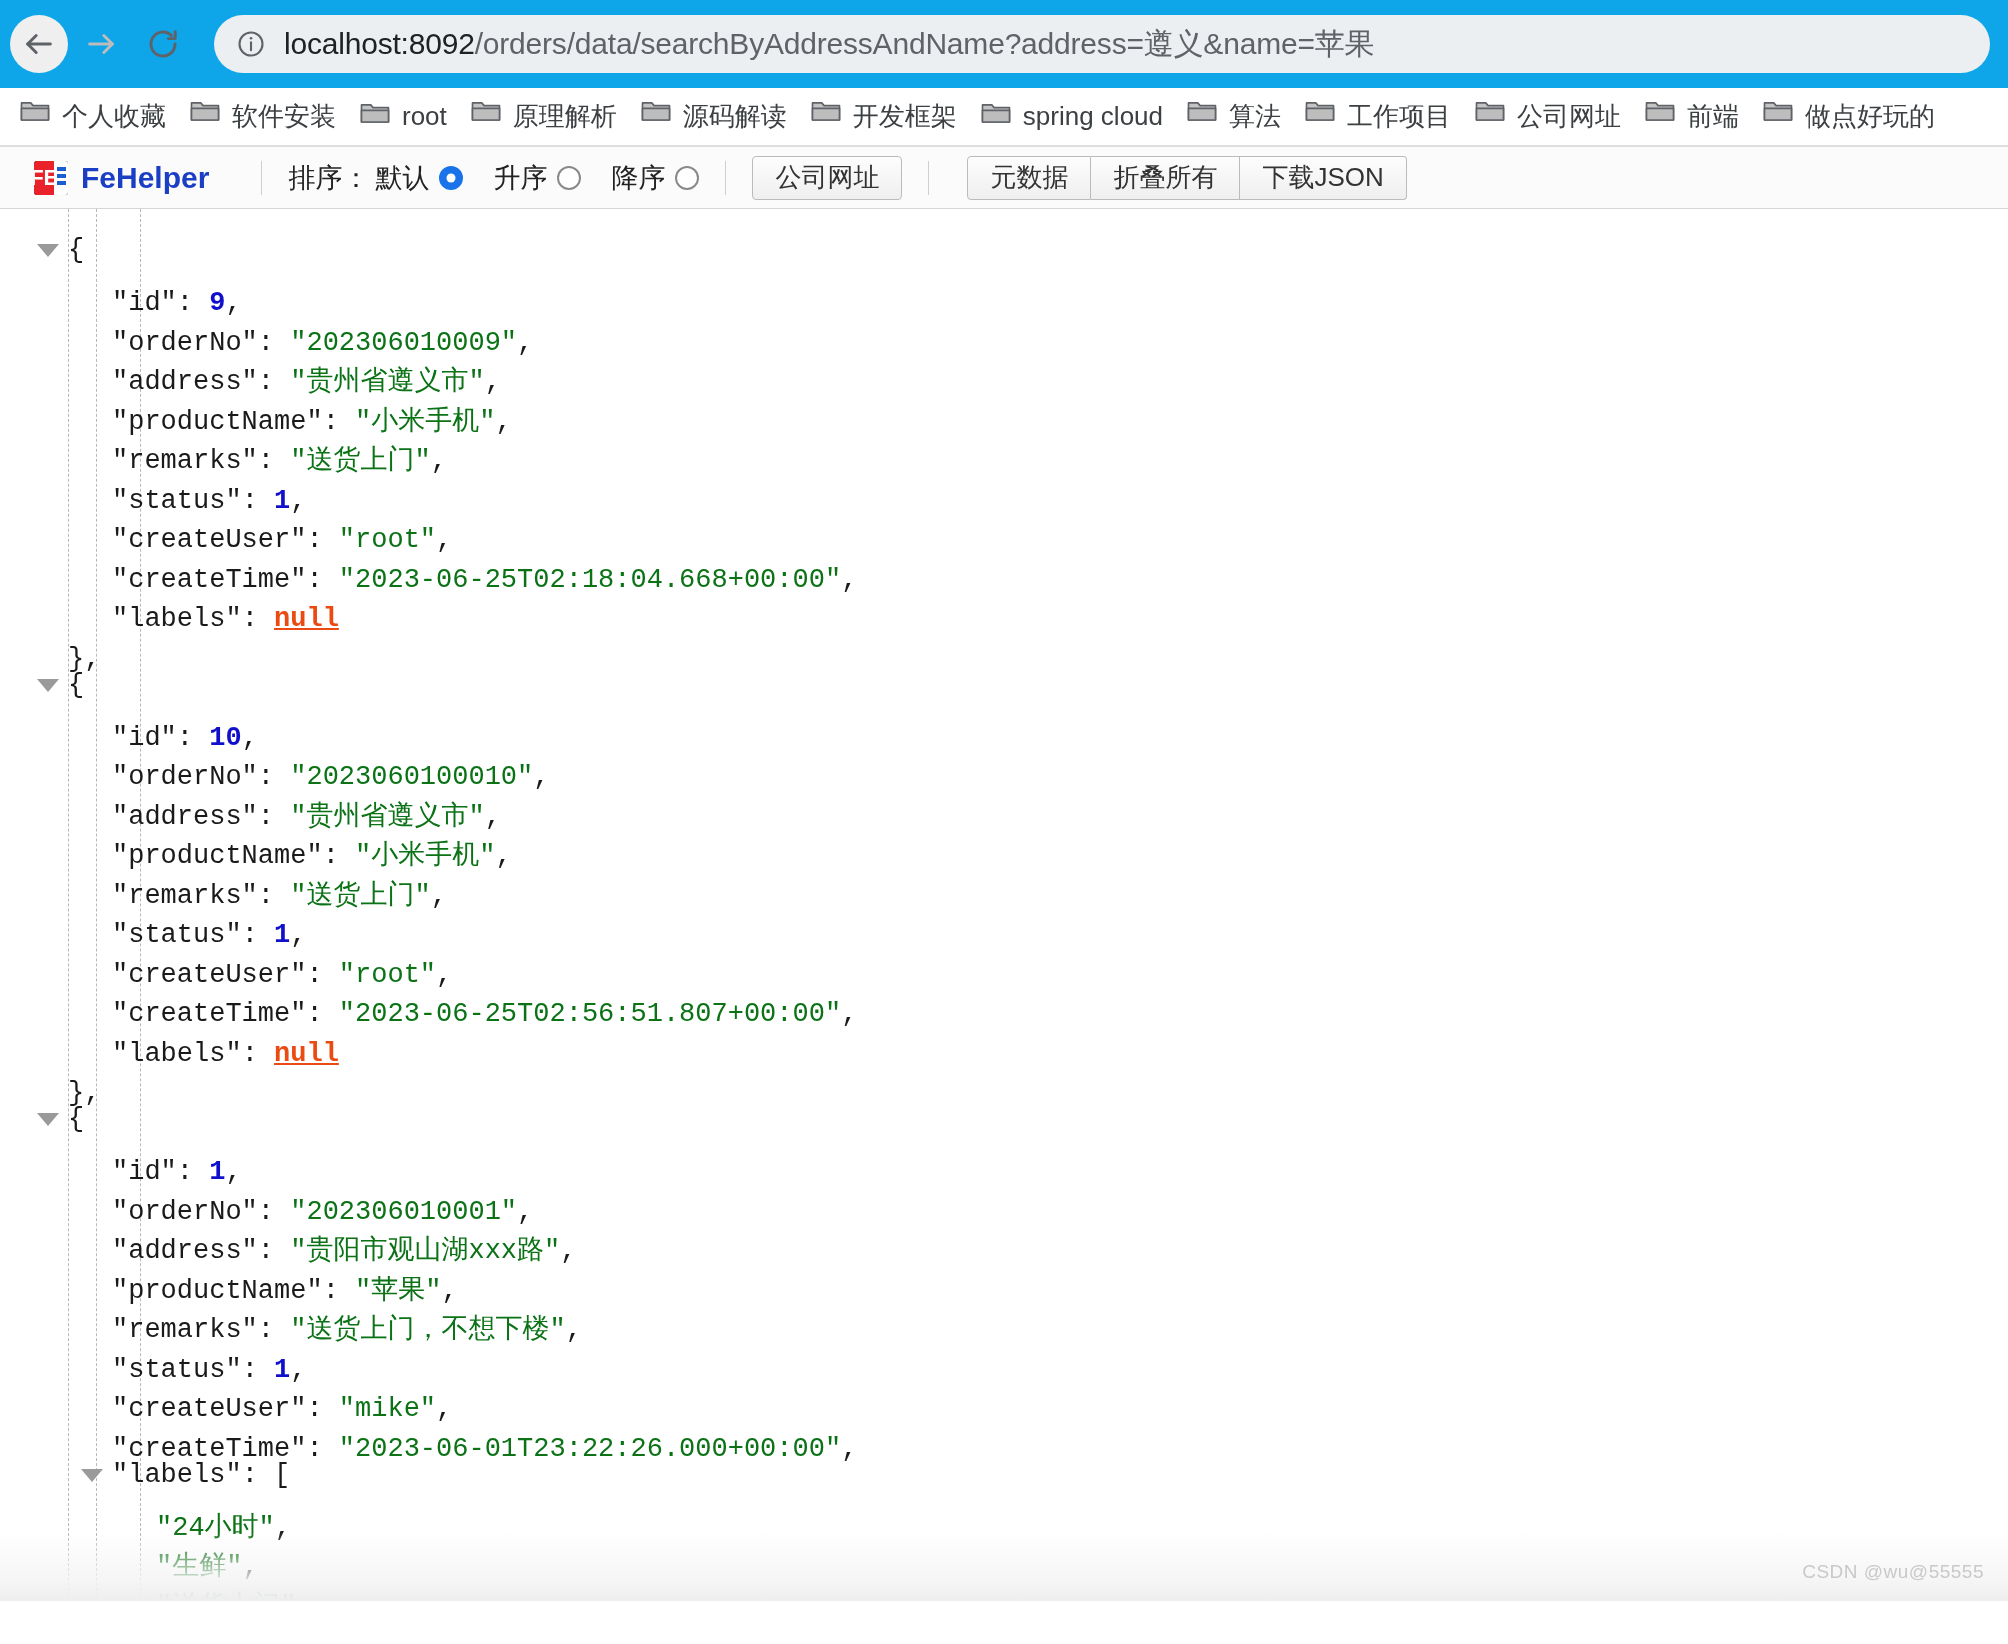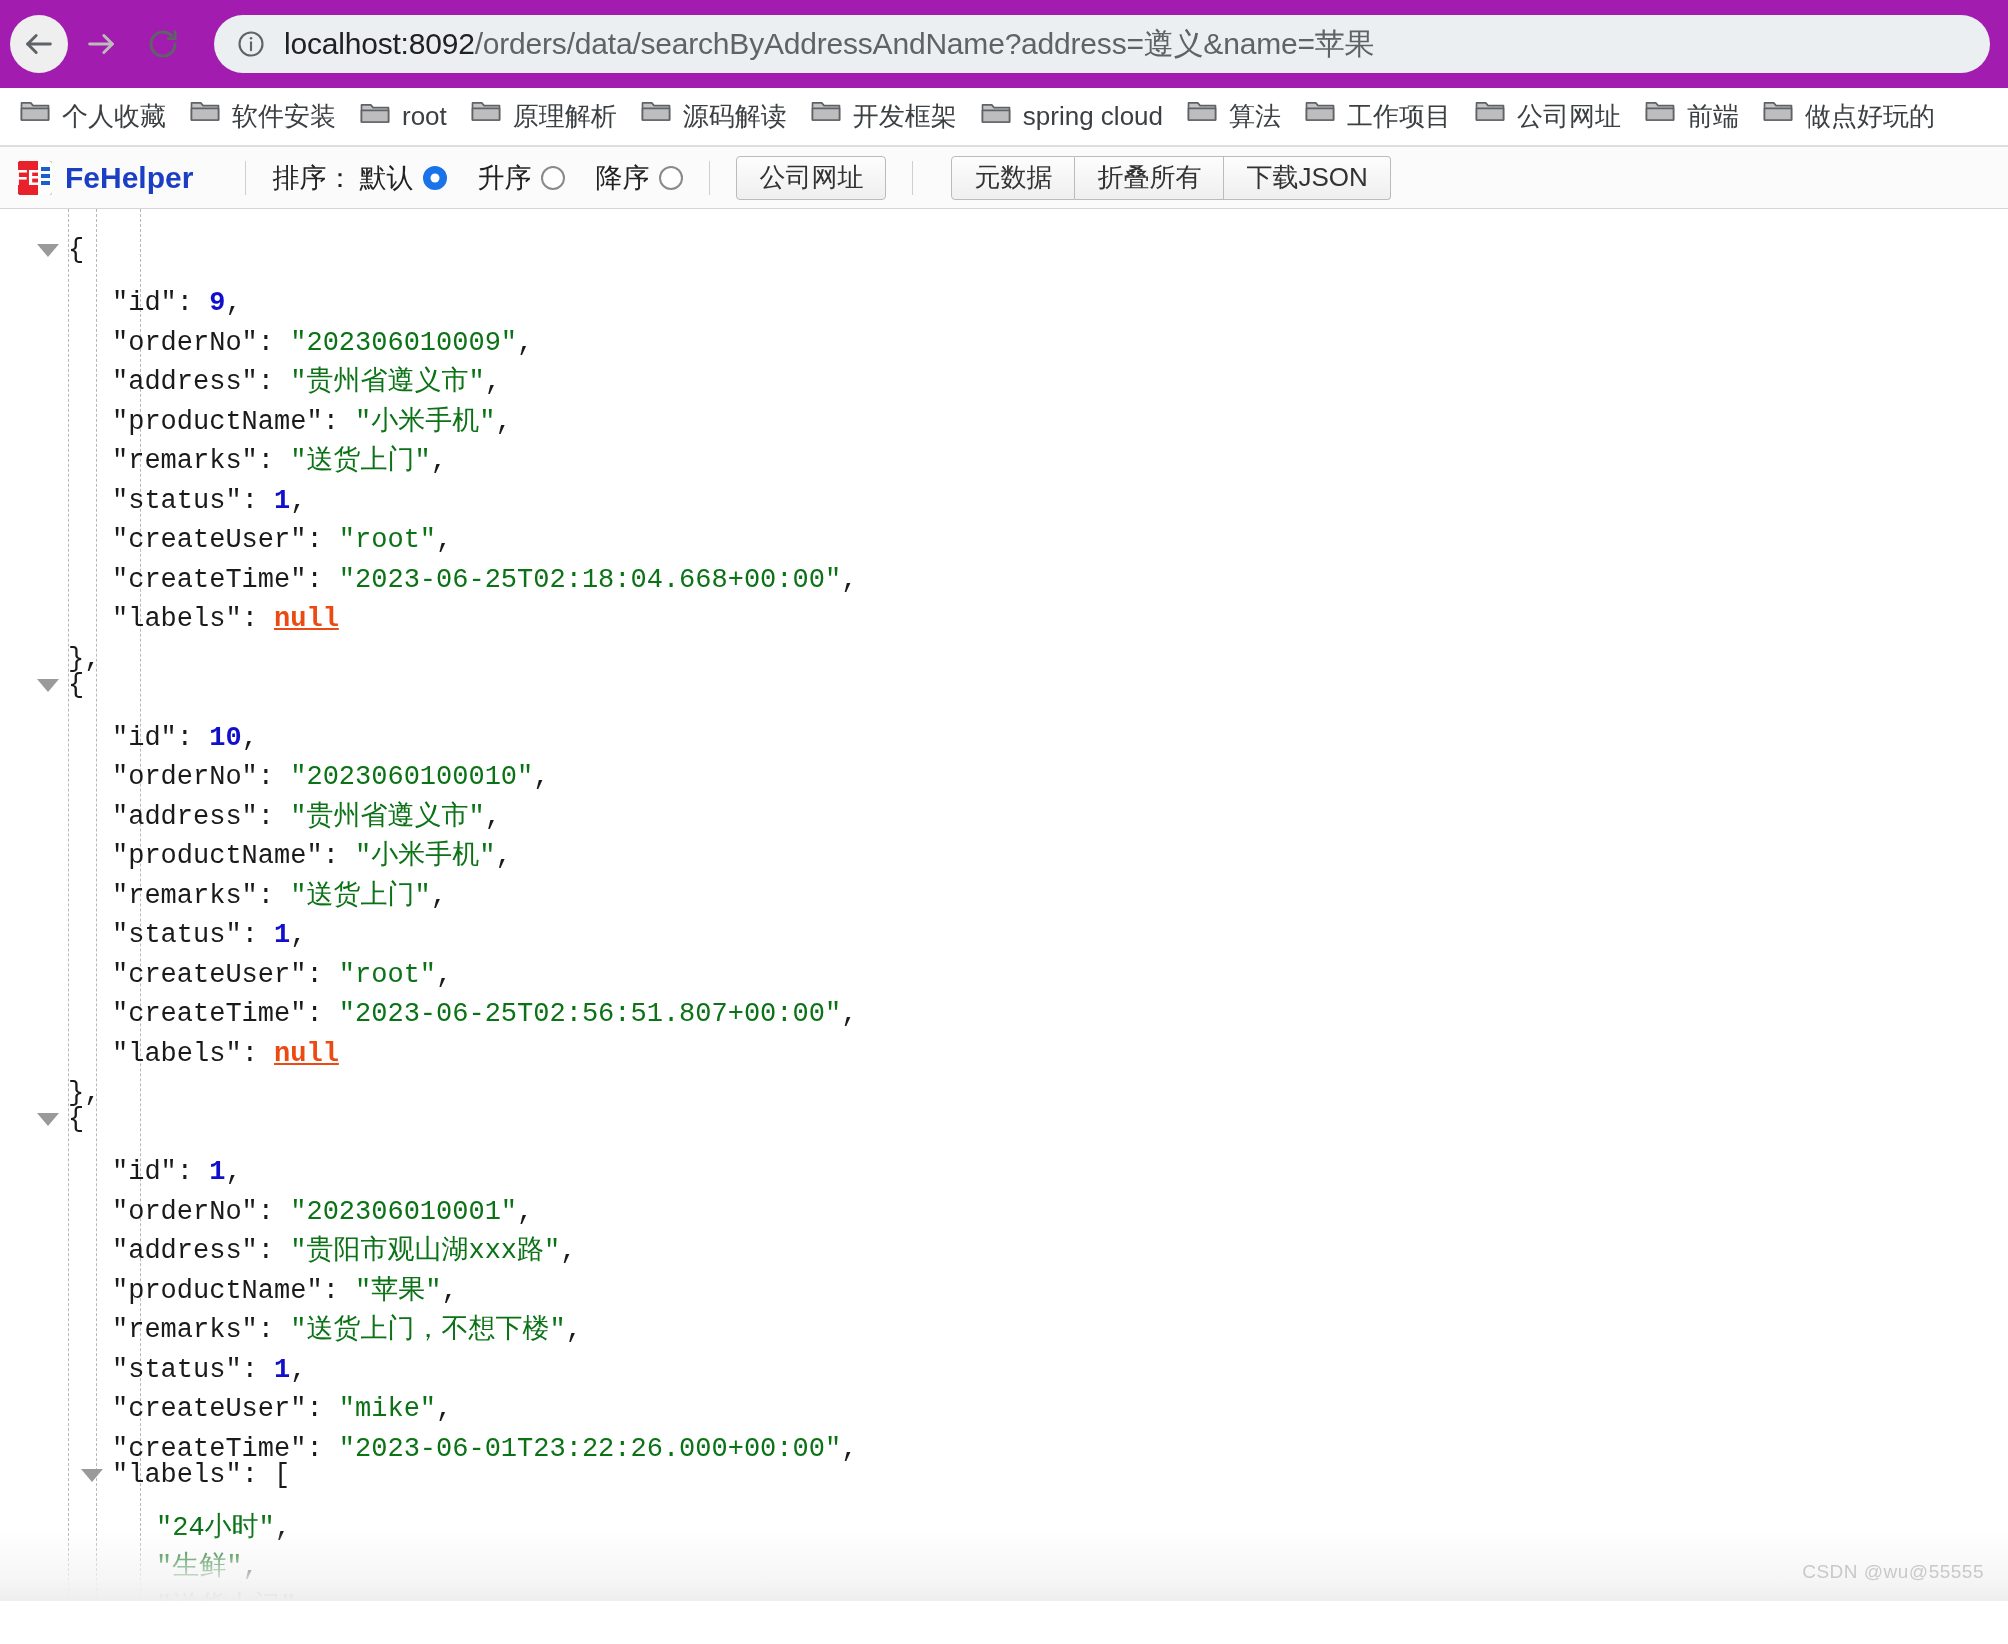--- a/index.html
+++ b/index.html
@@ -7,21 +7,21 @@
     margin: 0; padding: 0;
     width: 2008px; height: 1644px;
     background: #ffffff;
     font-family: "Liberation Sans", sans-serif;
     overflow: hidden;
   }
 
   
   .browser-chrome {
     width: 2008px;
-    background: #a21caf;
+    background: #0ea5e9;
     border-bottom: 1px solid #dcdcdc;
   }
   .toolbar-row {
     display: flex;
     align-items: center;
     height: 88px;
     padding: 0 18px 0 10px;
   }
   .nav-btn {
     width: 58px; height: 58px;
@@ -106,20 +106,21 @@
     padding-right: 26px;
   }
   .fh-logo-mark {
     width: 34px; height: 34px;
     position: relative;
     border-radius: 3px;
     overflow: hidden;
     background: #0f172a;
     flex: 0 0 auto;
     display: flex;
+    margin-left: 16px;
   }
   .fh-logo-mark .l { width: 60%; background: #e8212b; color: #fff; font-weight: bold; font-size: 22px;
       display:flex;align-items:center;justify-content:center; font-family:"Liberation Sans",sans-serif;}
   .fh-logo-mark .r { width: 40%; background: #ffffff; }
   .fh-logo-mark .r::before {
     content: ""; display:block; margin: 6px 0 0 3px;
     width: 9px; height: 4px; background: #1a5fd0;
     box-shadow: 0 7px 0 #1a5fd0, 0 14px 0 #1a5fd0;
   }
   .fh-logo-text {

